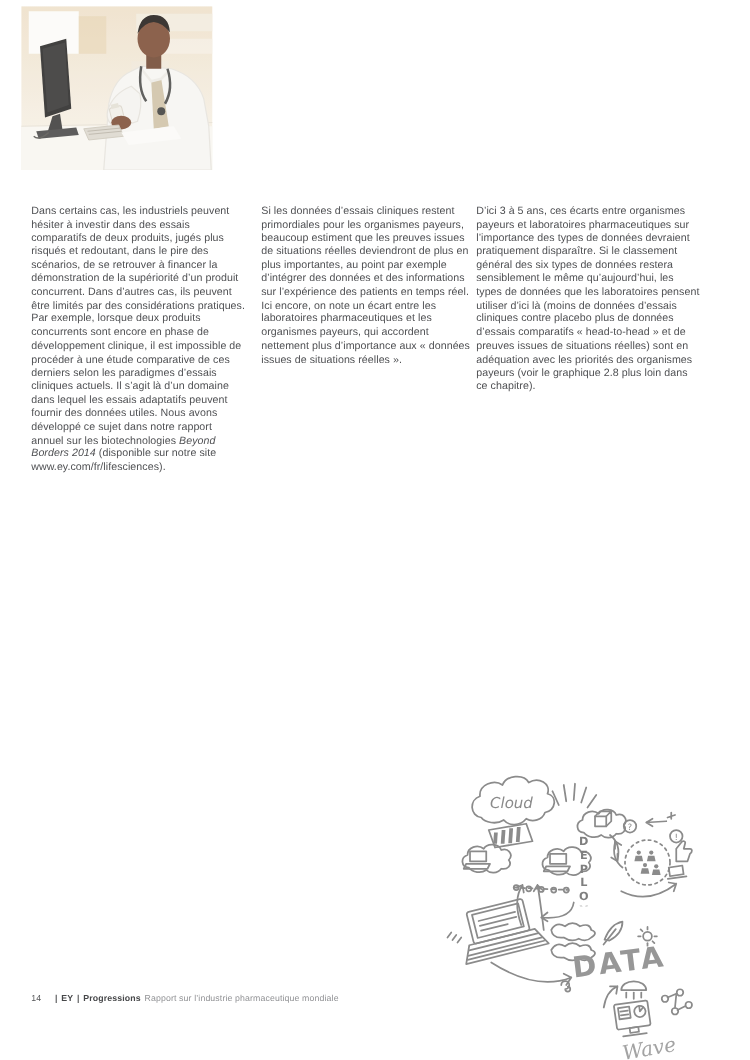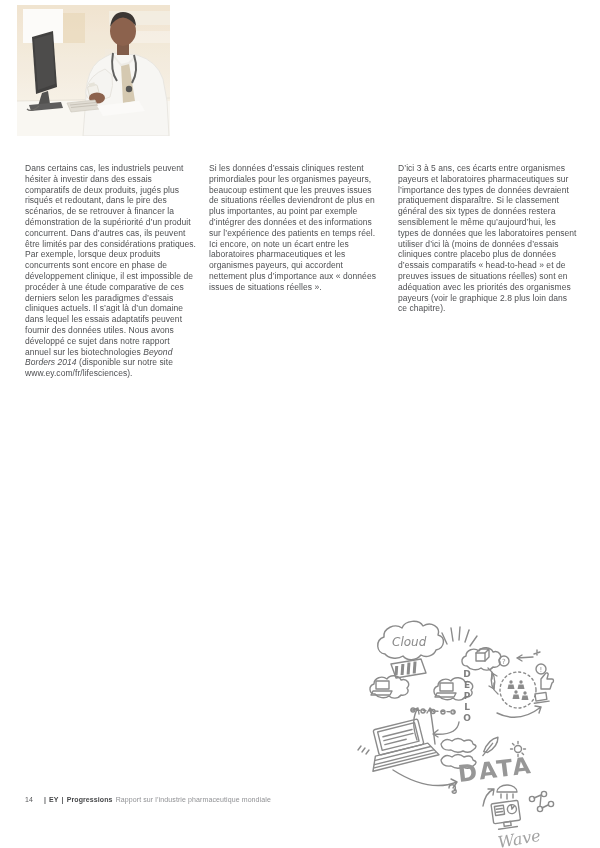--- a/index.html
+++ b/index.html
@@ -9,21 +9,21 @@
     margin:0 auto;
   }
   
   .photo{position:absolute;left:17px;top:5px;width:153px;height:131px;}
   .photo svg{display:block;}
   
   .columns{position:absolute;left:25px;top:163px;width:553px;display:flex;}
   .col{font-size:8.5px;line-height:10.8px;color:#4f5053;letter-spacing:0.05px;}
   .col1{width:172px;}
   .col2{width:172px;margin-left:12px;}
-  .col3{width:180px;margin-left:17px;}
+  .col3{width:180px;}
   .col .ital{font-style:italic;}
   
   .pullquote{
     position:absolute;left:25px;top:419px;width:556px;
     font-size:26.5px;line-height:33px;color:#c5c6c7;
     letter-spacing:-0.2px;font-weight:400;
   }
   
   .doodle{position:absolute;left:355px;top:612px;width:245px;height:253px;}
   .doodle svg{display:block;}

